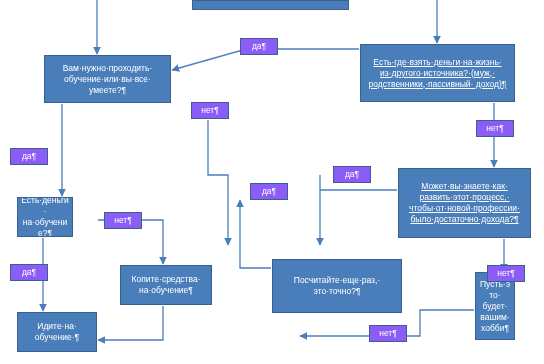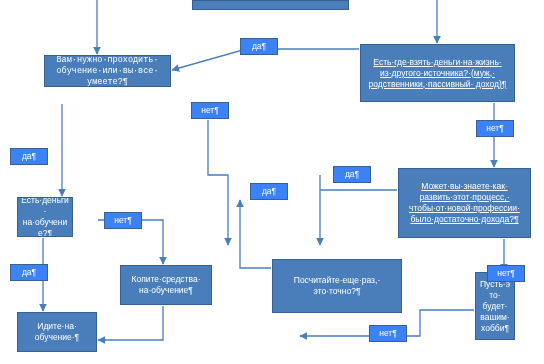--- a/index.html
+++ b/index.html
@@ -35,21 +35,21 @@
     padding: 2px 3px;
     word-wrap: break-word;
     overflow: hidden;
   }
   .node span {
     display: block;
     width: 100%;
   }
   .label {
     position: absolute;
-    background: #3b82f6;
+    background: #8b5cf6;
     border: 1px solid #39618f;
     color: #ffffff;
     font-size: 8.5px;
     line-height: 11px;
     text-align: center;
     display: flex;
     align-items: center;
     justify-content: center;
     box-sizing: border-box;
     padding: 1px 18px;
@@ -106,21 +106,21 @@
       <path d="M504,239 L504,271"></path>
 
       <path d="M474,310 L420,310 L420,336 L300,336"></path>
     </g>
   </svg>
 
   <div class="topbar" style="left:192px; top:0px; width:157px; height:10px;">
     <span></span>
   </div>
 
-  <div class="node" style="left:44px; top:55px; width:127px; height:32px;font-family:Liberation Mono, monospace;">
+  <div class="node" style="left:44px; top:55px; width:127px; height:48px;">
     <span>Вам·нужно·проходить· обучение·или·вы·все· умеете?¶</span>
   </div>
 
   <div class="node" style="left:360px; top:44px; width:155px; height:58px;text-decoration:underline;">
     <span>Есть·где·взять·деньги·на·жизнь· из·другого·источника?·(муж,· родственники,·пассивный· доход)¶</span>
   </div>
 
   <div class="node" style="left:17px; top:197px; width:56px; height:40px;">
     <span>Есть·деньги· на·обучение?¶</span>
   </div>

